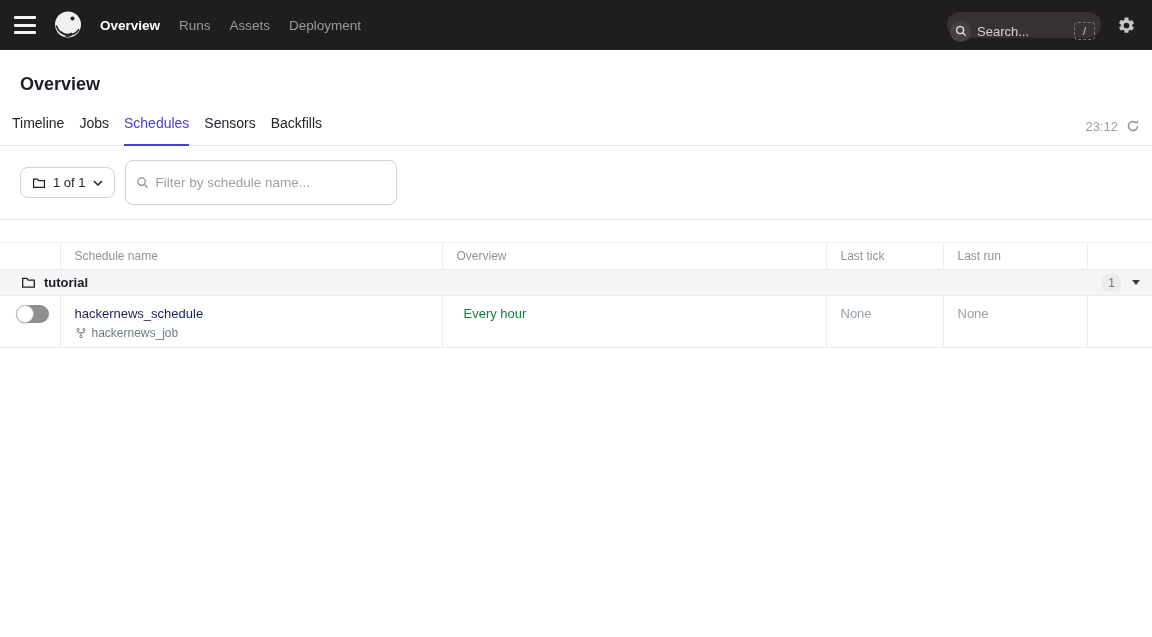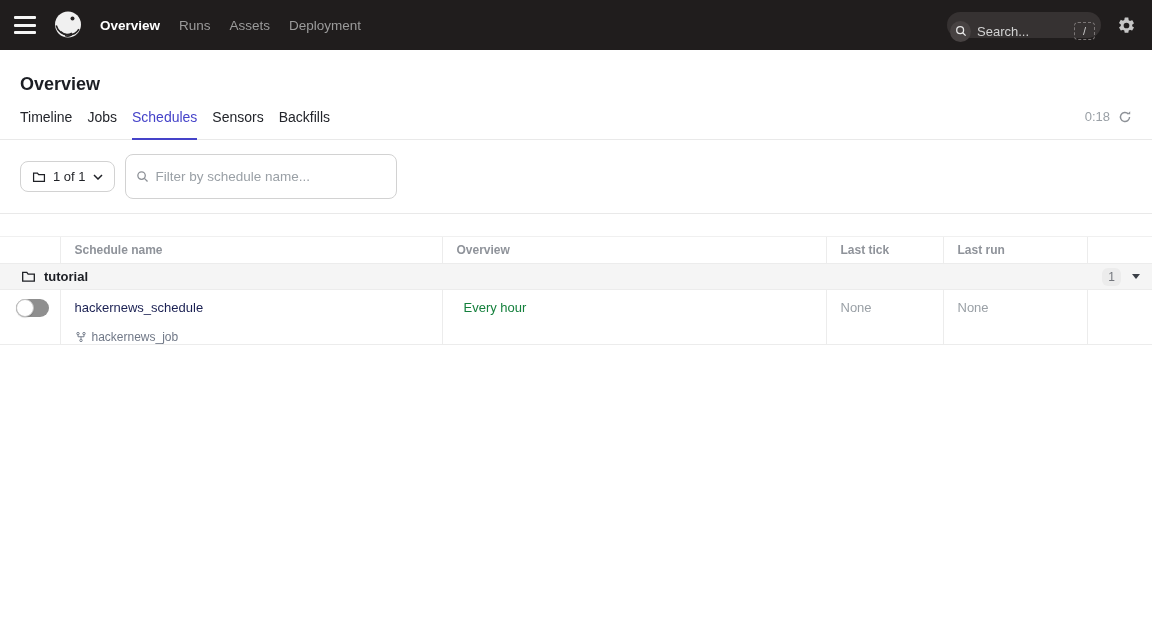--- a/index.html
+++ b/index.html
@@ -63,23 +63,23 @@
   .gear { width: 19px; height: 19px; cursor: pointer; display: flex; }
 
   
   .page-title {
     font-size: 18px; font-weight: 700; color: #1c1e24;
     margin: 24px 0 0 20px;
   }
 
   
   .tabs-row {
-    display: flex; align-items: flex-start;
-    margin-top: 14px;
-    padding: 0 20px;
+    display: flex; align-items: center;
+    margin-top: 20px;
+    padding: 0 12px;
     border-bottom: 1px solid #e9e9e9;
   }
   .tabs { display: flex; gap: 15px; }
   .tab {
     font-size: 14px; color: #23252b; cursor: pointer;
     padding-bottom: 13px;
     border-bottom: 2px solid transparent;
     margin-bottom: -1px;
   }
   .tab.active { color: #4543c9; border-bottom-color: #4543c9; }
@@ -122,21 +122,21 @@
   }
   .filter-input input::placeholder { color: #9aa0a6; }
 
   
   .table-wrap { margin-top: 22px; }
   table { width: 100%; border-collapse: collapse; table-layout: fixed; }
   thead th {
     height: 27px;
     border-top: 1px solid #f0f0f0;
     border-bottom: 1px solid #ececec;
-    font-size: 12px; font-weight: 700; color: #8f939a;
+    font-size: 12px; font-weight: 400; color: #8f939a;
     text-align: left;
     padding: 0 0 0 14px;
   }
   thead th + th, tbody td.sep { border-left: 1px solid #ececec; }
   .group-row td {
     background: #f5f5f5;
     border-bottom: 1px solid #ececec;
     height: 26px;
     padding: 0 12px 0 21px;
   }
@@ -158,21 +158,21 @@
     height: 52px;
     padding-top: 10px;
     font-size: 13px;
   }
   .data-row td.cell-toggle { padding-left: 16px; padding-top: 9px; }
   .data-row td.cell-name { padding-left: 14px; }
   .data-row td.cell-schedule { padding-left: 21px; color: #15803d; }
   .data-row td.cell-muted { padding-left: 14px; color: #9aa0a6; }
 
   .sched-link { font-size: 13px; font-weight: 500; color: #1b2153; cursor: pointer; display: inline-block; }
-  .job-line { margin-top: 15px; display: flex; align-items: center; gap: 5px; color: #707887; }
+  .job-line { margin-top: 5px; display: flex; align-items: center; gap: 5px; color: #707887; }
   .job-line .job-label { font-size: 12px; }
 
   
   .toggle {
     width: 33px; height: 18px;
     background: #8f8f8f; border-radius: 9px;
     position: relative; cursor: pointer;
     display: inline-block;
   }
   .toggle .knob {
@@ -232,21 +232,21 @@
 
 <div class="tabs-row">
   <div class="tabs">
     <span class="tab">Timeline</span>
     <span class="tab">Jobs</span>
     <span class="tab active">Schedules</span>
     <span class="tab">Sensors</span>
     <span class="tab">Backfills</span>
   </div>
   <div class="tabs-right">
-    <span class="countdown">0:18</span>
+    <span class="countdown">23:12</span>
     <span class="refresh-btn">
       <svg viewBox="0 0 16 16" width="14" height="14">
         <path d="M13.2 8a5.2 5.2 0 1 1-1.5-3.66" fill="none" stroke="#8d9197" stroke-width="1.6"></path>
         <path d="M13.95 1.3v3.6h-3.6z" fill="#8d9197"></path>
       </svg>
     </span>
   </div>
 </div>
 
 <div class="filter-bar">

